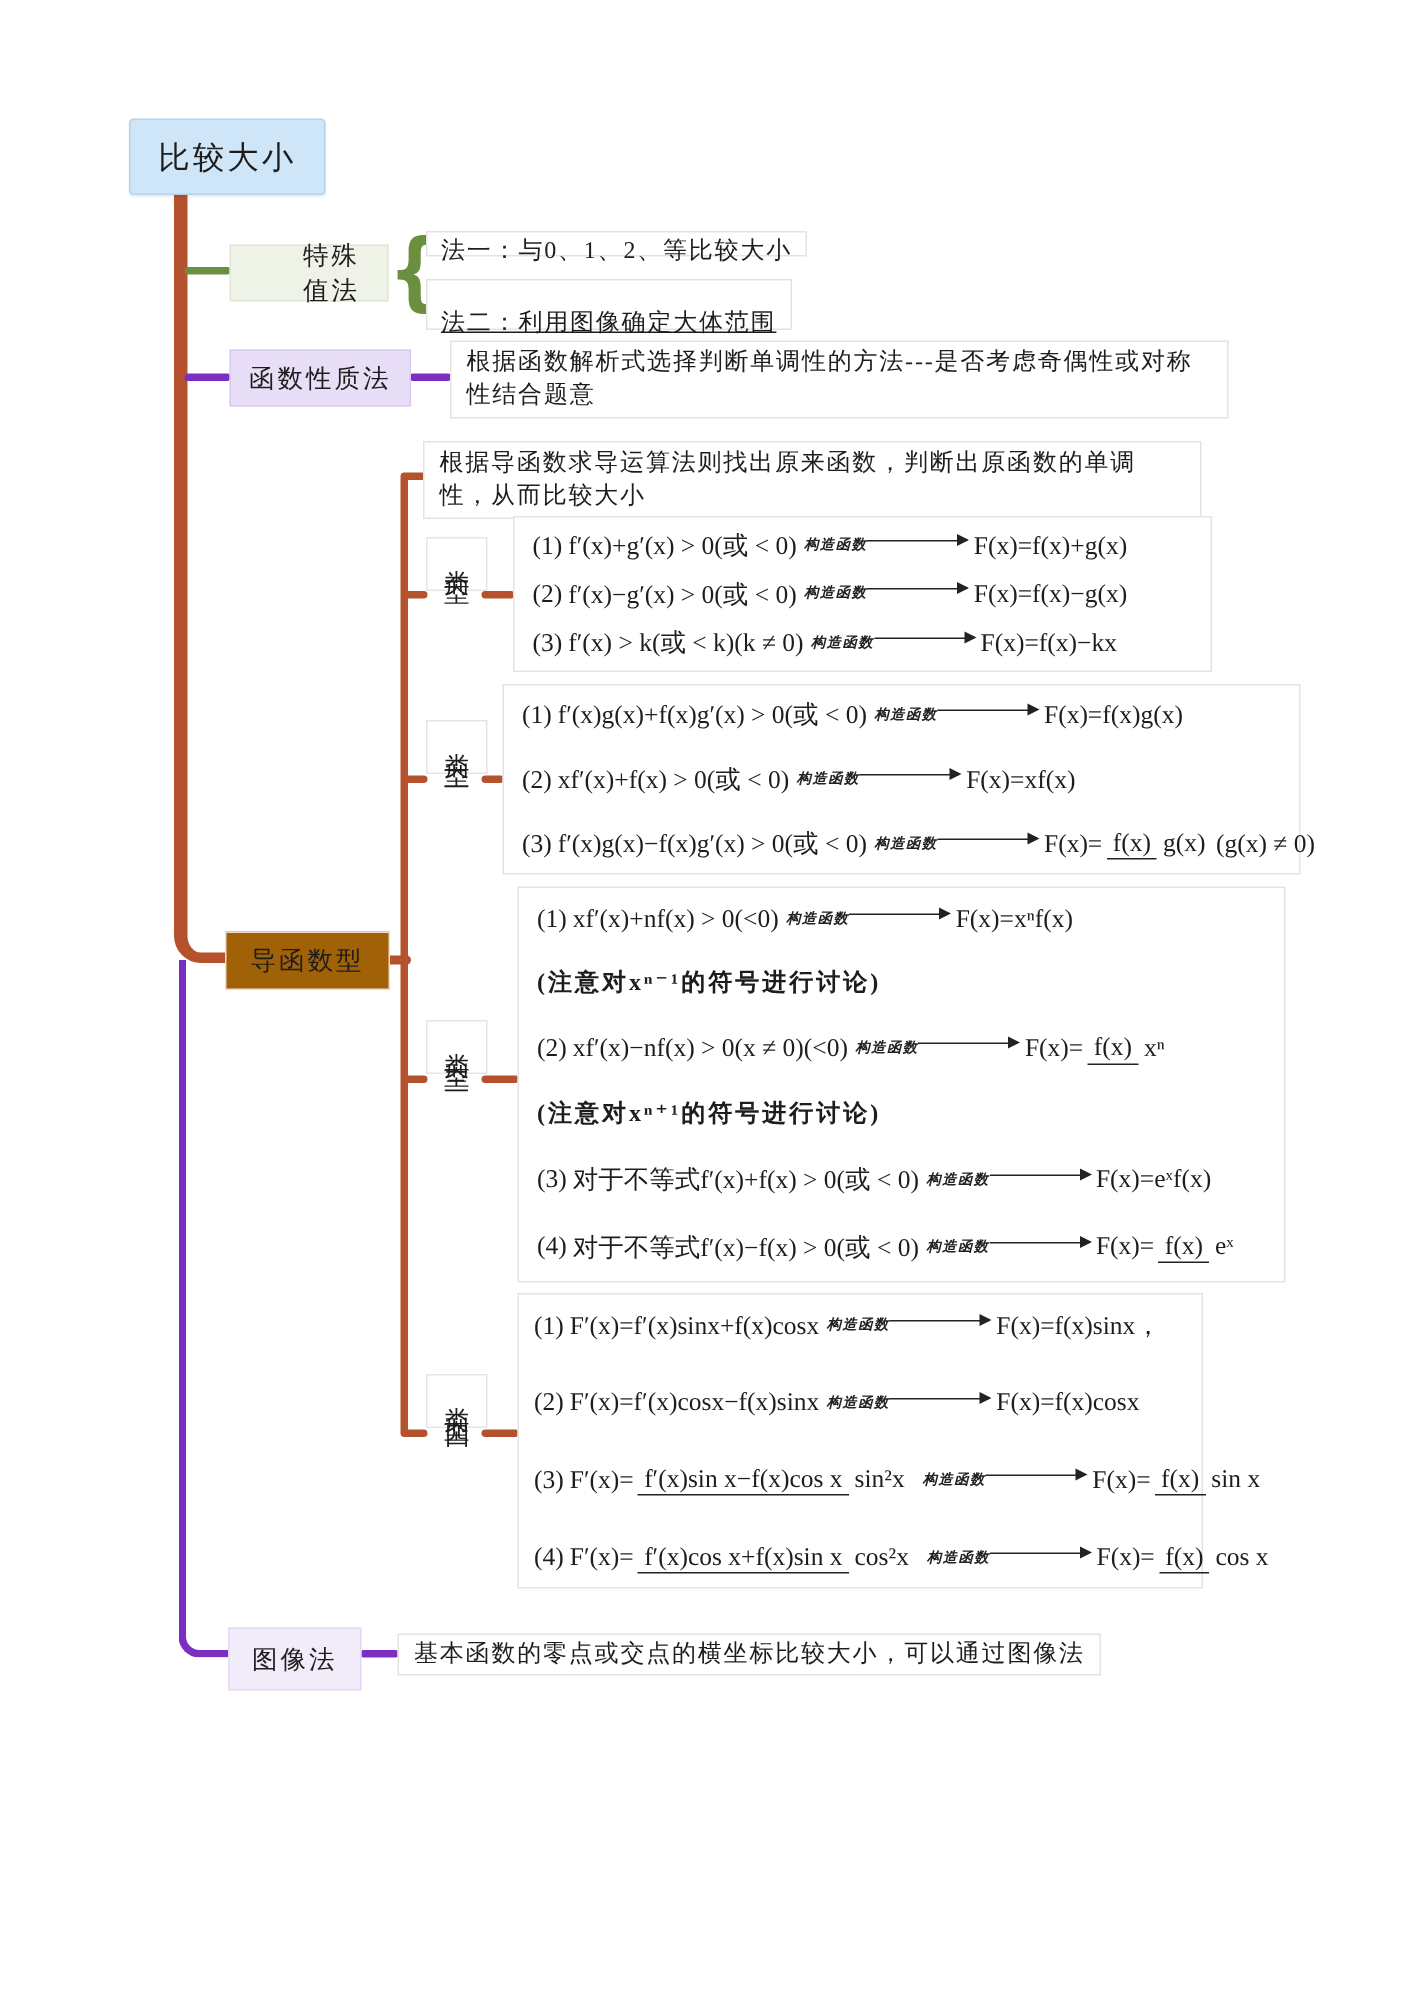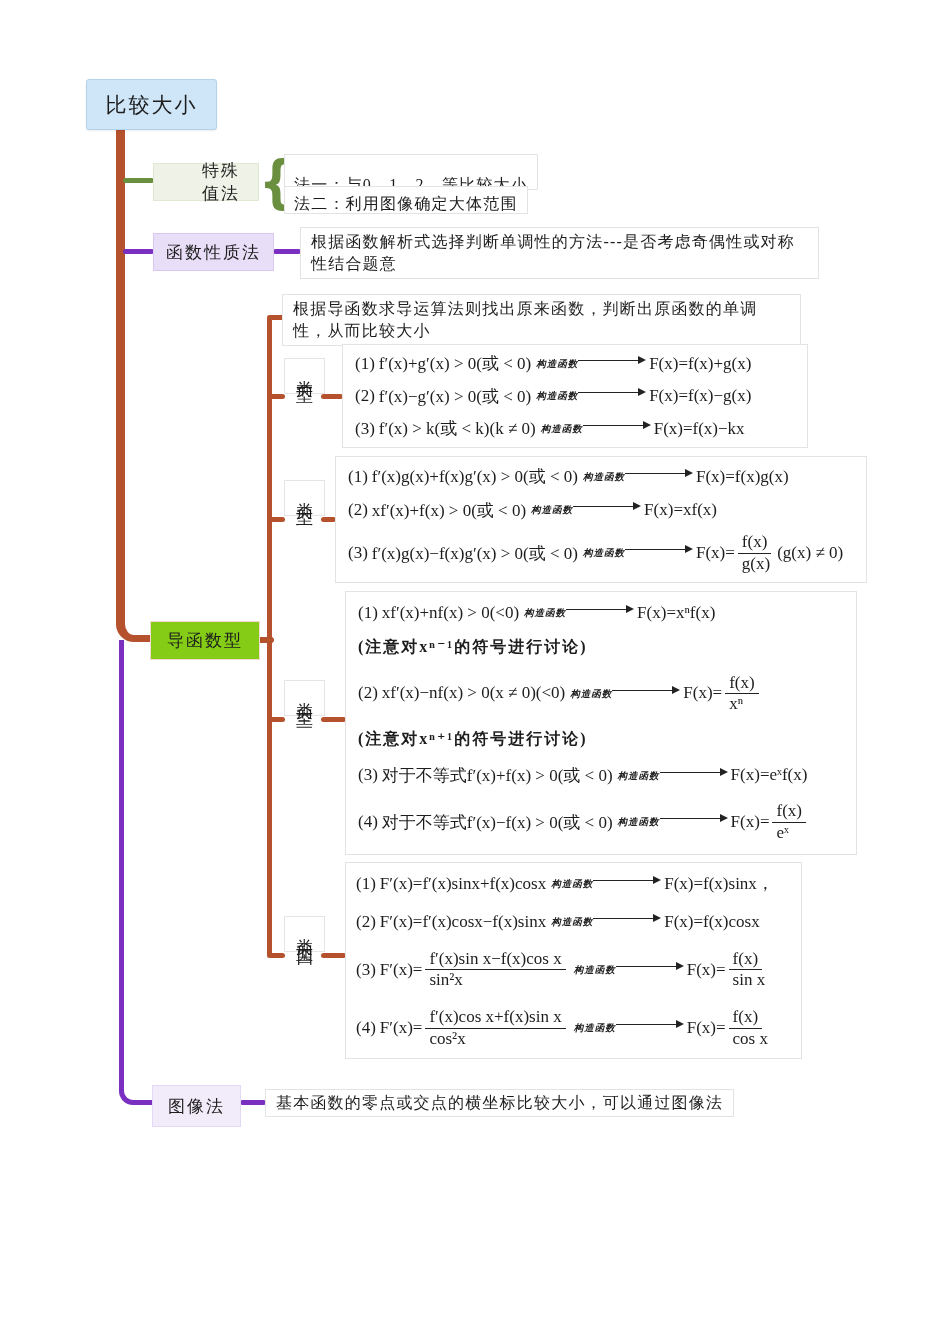--- a/index.html
+++ b/index.html
@@ -8,30 +8,30 @@
   .abs{position:absolute;}
   .node{display:flex;align-items:center;justify-content:center;box-sizing:border-box;}
 
   
   .root{left:86px;top:79px;width:131px;height:51px;background:#cfe6f8;border:1px solid #b3d2ec;
         border-radius:3px;font-size:21px;letter-spacing:2px;box-shadow:0 1px 2px rgba(0,0,0,.08);}
   .b-special{left:153px;top:163px;width:106px;height:38px;background:#eef2e7;border:1px solid #dfe8d3;
         font-size:17px;letter-spacing:2px;padding-left:48px;}
   .b-property{left:153px;top:233px;width:121px;height:38px;background:#e8def7;border:1px solid #d9c9f0;
         font-size:17px;letter-spacing:2px;}
-  .b-deriv{left:150px;top:621px;width:110px;height:39px;background:#84cc16;border:1px solid #f3d8cd;
+  .b-deriv{left:150px;top:621px;width:110px;height:39px;background:#a16207;border:1px solid #f3d8cd;
         font-size:17px;letter-spacing:2px;justify-content:center;}
   .b-graph{left:152px;top:1085px;width:89px;height:42px;background:#f2ecfa;border:1px solid #e4d9f5;
         font-size:17px;letter-spacing:2px;}
 
   
   .wbox{background:#fff;border:1px solid #e3e3e3;box-sizing:border-box;}
   .txt16{font-size:16px;line-height:22px;letter-spacing:1.2px;}
-  .fa1{left:284px;top:154px;height:17px;line-height:26px;padding:17px 9px;white-space:nowrap;}
-  .fa2{left:284px;top:186px;height:28px;line-height:26px;padding:4px 9px;white-space:nowrap;}
+  .fa1{left:284px;top:154px;height:17px;line-height:26px;padding:0 9px;white-space:nowrap;}
+  .fa2{left:284px;top:186px;height:28px;line-height:26px;padding:16px 9px;white-space:nowrap;text-decoration:underline;}
   .propdesc{left:300px;top:227px;width:519px;padding:3px 10px;}
   .derivdesc{left:282px;top:294px;width:519px;padding:3px 10px;}
   .graphdesc{left:265px;top:1089px;height:28px;line-height:26px;padding:0 10px;white-space:nowrap;}
 
   
   .vlabel{background:#fff;border:1px solid #e5e5e5;writing-mode:vertical-rl;text-orientation:upright;
           font-size:17px;letter-spacing:6px;padding:8px 8px;box-sizing:border-box;}
   .t1l{left:284px;top:358px;}
   .t2l{left:284px;top:480px;}
   .t3l{left:284px;top:680px;}
@@ -48,21 +48,21 @@
   .fnote{font-size:16px;letter-spacing:2px;font-weight:bold;}
 
   
   .carrow{display:inline-flex;flex-direction:row;margin:0 5px;transform:translateY(2px);}
   .albl{font-size:9.5px;font-weight:bold;font-style:italic;letter-spacing:1px;line-height:1;margin-bottom:2px;color:#222;}
   .ashaft{position:relative;width:66px;height:0;border-top:1.5px solid #222;}
   .ashaft::after{content:"";position:absolute;right:-2px;top:-5px;width:0;height:0;
                  border-left:8px solid #222;border-top:4px solid transparent;border-bottom:4px solid transparent;}
 
   
-  .frac{display:inline-flex;flex-direction:column;align-items:flex-start;margin:0 3px;line-height:1.2;}
+  .frac{display:inline-flex;flex-direction:row;align-items:center;margin:0 3px;line-height:1.2;}
   .fracn{padding:0 4px;border-bottom:1.2px solid #222;}
   .fracd{padding:0 4px;}
 
   
   .trunk-main{left:116px;top:129px;width:38px;height:513px;border-left:9px solid #b5512c;
               border-bottom:7px solid #b5512c;border-bottom-left-radius:18px;box-sizing:border-box;}
   .trunk-purple{left:119px;top:640px;width:34px;height:465px;border-left:5px solid #7b2fc0;
               border-bottom:5px solid #7b2fc0;border-bottom-left-radius:14px;box-sizing:border-box;}
   .stub{border-radius:3px;}
   .stub-green{left:123px;top:178px;width:31px;height:5px;background:#6a8f3f;}

